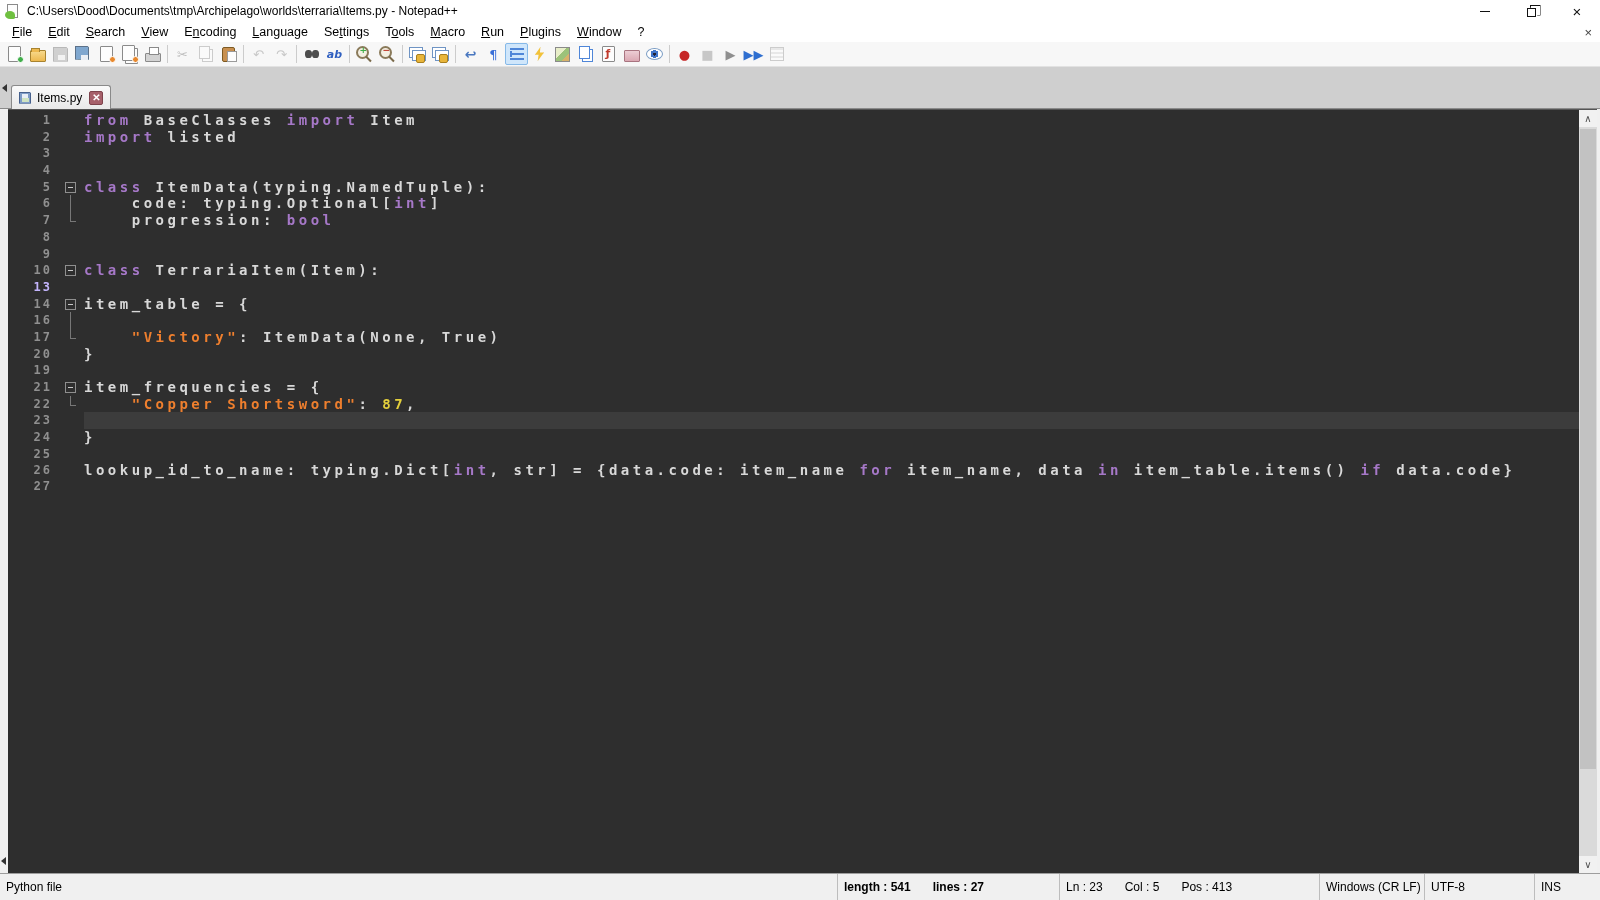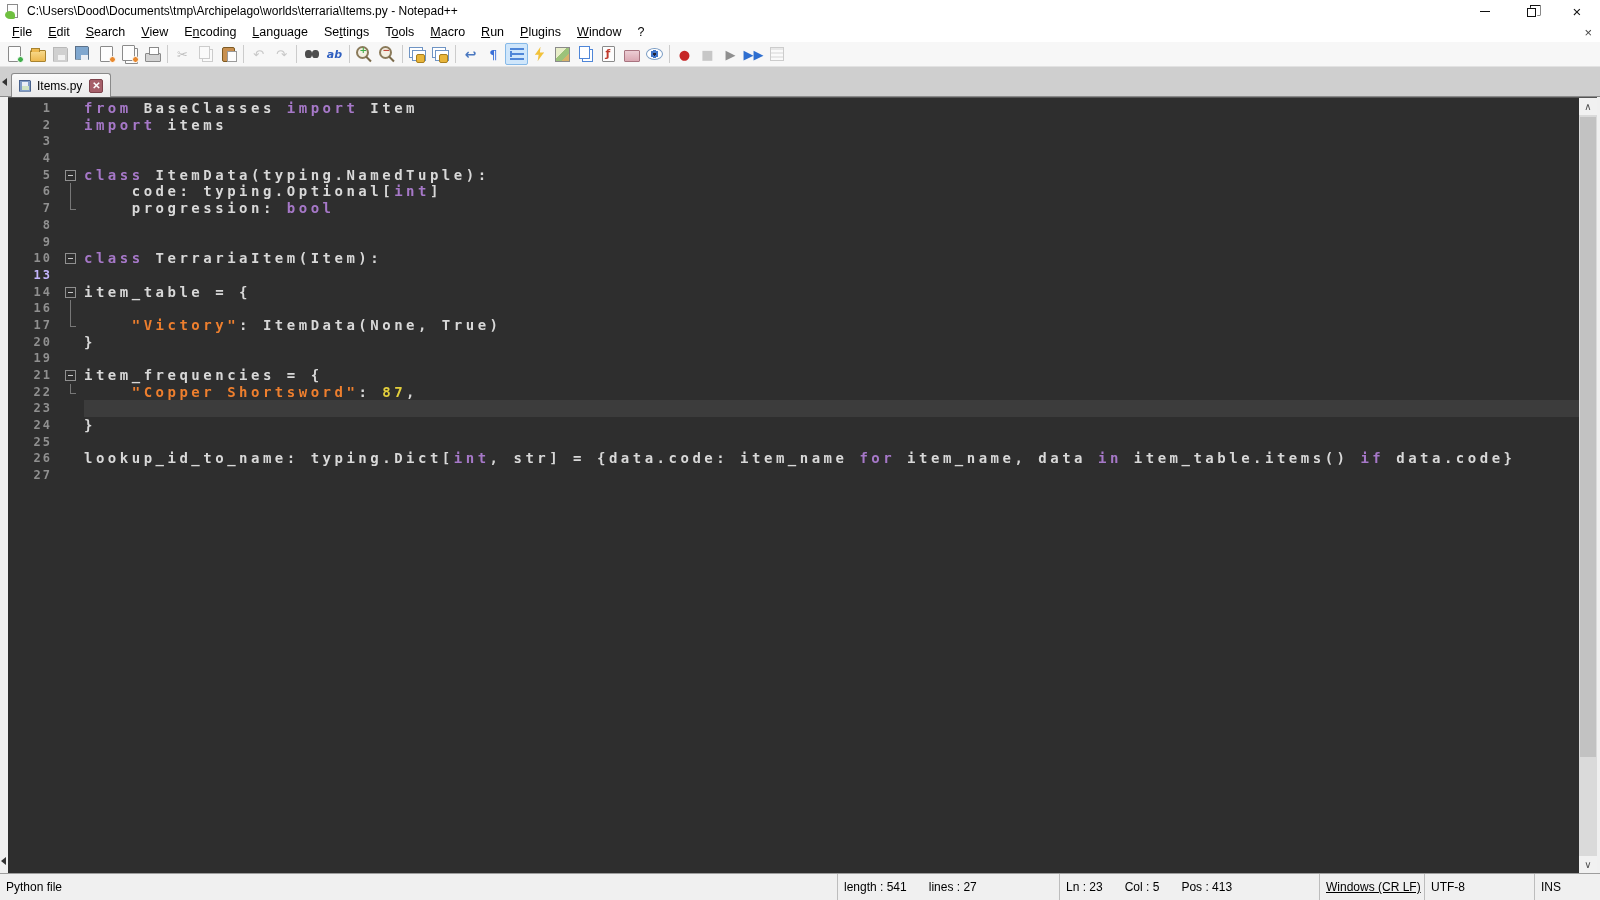--- a/index.html
+++ b/index.html
@@ -57,21 +57,21 @@
   .k-wrap { font-size:14px; font-weight:bold; }
   .k-indent::before { content:""; width:12px; height:12px; display:block; background:repeating-linear-gradient(to bottom,#4f86d8 0 2px,transparent 2px 5px); border-left:2px dotted #4f86d8; }
   .k-zap::before { content:""; width:9px; height:14px; background:#f2c23a; clip-path:polygon(60% 0,0 55%,40% 55%,30% 100%,100% 40%,55% 40%); display:block; box-shadow:0 0 0 1px rgba(160,120,20,.3); }
   .k-map::before { content:""; width:13px; height:13px; background:linear-gradient(135deg,#e8eec9 0 40%,#9cc27a 40% 70%,#d8b26a 70%); border:1px solid #8a8a8a; display:block; }
   .k-funclist::after { content:"\0192"; position:absolute; color:#c0392b; font-weight:bold; font-size:11px; left:6px; top:2px; }
   .k-folder-pink::before { content:""; width:14px; height:10px; background:linear-gradient(#eccdd4,#dba8b3); border:1px solid #a87480; border-radius:1px; display:block; margin-top:4px; }
   .k-eye::before { content:""; width:15px; height:10px; background:radial-gradient(circle at 50% 50%, #223 0 1.5px, #3f74c9 1.5px 4px, #fff 4px); border:1px solid #7a9cc4; border-radius:50%; display:block; }
   .k-grid::before { content:""; width:12px; height:12px; border:1px solid #9a9a9a; background:repeating-linear-gradient(to bottom,#d8d8d8 0 2px,#fff 2px 4px); display:block; }
 
   
-  #tabbar { height:30px; background:#cfcfcf; display:flex; align-items:flex-end; position:relative; border-bottom:1px solid #8a8a8a; }
+  #tabbar { height:42px; background:#cfcfcf; display:flex; align-items:flex-end; position:relative; border-bottom:1px solid #8a8a8a; }
   #tab-scroll-left { width:9px; height:100%; display:flex; align-items:center; justify-content:center; }
   #tab-scroll-left::before { content:""; border-right:5px solid #333; border-top:4px solid transparent; border-bottom:4px solid transparent; display:block; }
   .tab { height:24px; background:linear-gradient(#fafafa,#e9e9e9); border:1px solid #8a8a8a; border-bottom:none; border-radius:3px 3px 0 0; display:flex; align-items:center; padding:0 7px; margin-left:2px; position:relative; top:1px; }
   .tab-floppy { width:12px; height:12px; background:#7f9cc6; border:1px solid #46608c; clip-path:polygon(0 0,85% 0,100% 15%,100% 100%,0 100%); position:relative; margin-right:6px; }
   .tab-floppy::before { content:""; position:absolute; left:2px; top:1px; width:6px; height:4px; background:#e8eef6; }
   .tab-floppy::after { content:""; position:absolute; left:2px; bottom:1px; width:7px; height:4px; background:#cfe3c2; }
   .tab-label { font-size:12px; color:#000; margin-right:7px; white-space:nowrap; }
   .tab-close { width:14px; height:14px; background:#a6606a; border:1px solid #7e434c; border-radius:2px; color:#fff; font-size:10px; line-height:12px; text-align:center; font-weight:bold; }
 
   
@@ -97,23 +97,23 @@
   .sbtn { height:17px; background:#f1f1f1; color:#505050; font-size:10px; display:flex; align-items:center; justify-content:center; font-family:"DejaVu Sans", sans-serif; }
   #vtrack { flex:1; position:relative; }
   #vthumb { position:absolute; left:1px; right:1px; top:2px; height:640px; background:#c2c2c2; }
   #edge-right { width:3px; background:#f0f0f0; }
 
   
   #statusbar { height:27px; background:#f0f0f0; border-top:1px solid #9d9d9d; display:flex; align-items:stretch; font-size:12px; color:#000; }
   .sseg { display:flex; align-items:center; padding-left:6px; border-right:1px solid #bdbdbd; white-space:nowrap; overflow:hidden; }
   .sseg span { margin-right:22px; }
   #seg-doctype { flex:0 0 838px; }
-  #seg-length { flex:0 0 222px; }
+  #seg-length { flex:0 0 222px;font-weight:bold; }
   #seg-pos { flex:0 0 260px; }
-  #seg-eol { flex:0 0 105px;text-decoration:underline; }
+  #seg-eol { flex:0 0 105px; }
   #seg-enc { flex:0 0 110px; }
   #seg-ins { flex:1; border-right:none; }
 </style>
 </head>
 <body>
 
 <div id="window">
 
   <div id="titlebar">
     <span id="npp-logo">
@@ -277,42 +277,42 @@
       <span class="tab-close">✕</span>
     </div>
   </div>
 
   <div id="main">
     <div id="dock-strip">
         <span class="tri-down"></span>
       </div>
     <div id="editor" style="background: rgb(46, 46, 46);">
         <div class="edrow"><span class="gutter" style="color: rgb(144, 144, 144);">1</span><span class="fold"></span><span class="code"><span class="sg-k">from</span><span class="sg-t"> BaseClasses </span><span class="sg-k">import</span><span class="sg-t"> Item</span></span></div>
-        <div class="edrow"><span class="gutter" style="color: rgb(144, 144, 144);">2</span><span class="fold"></span><span class="code"><span class="sg-k">import</span><span class="sg-t"> items</span></span></div>
+        <div class="edrow"><span class="gutter" style="color: rgb(144, 144, 144);">2</span><span class="fold"></span><span class="code"><span class="sg-k">import</span><span class="sg-t"> listed</span></span></div>
         <div class="edrow"><span class="gutter" style="color: rgb(144, 144, 144);">3</span><span class="fold"></span><span class="code"></span></div>
         <div class="edrow"><span class="gutter" style="color: rgb(144, 144, 144);">4</span><span class="fold"></span><span class="code"></span></div>
         <div class="edrow"><span class="gutter" style="color: rgb(144, 144, 144);">5</span><span class="fold f-start"></span><span class="code"><span class="sg-k">class</span><span class="sg-t"> ItemData(typing.NamedTuple):</span></span></div>
         <div class="edrow"><span class="gutter" style="color: rgb(144, 144, 144);">6</span><span class="fold f-mid"></span><span class="code"><span class="sg-t">    code: typing.Optional[</span><span class="sg-k">int</span><span class="sg-t">]</span></span></div>
         <div class="edrow"><span class="gutter" style="color: rgb(144, 144, 144);">7</span><span class="fold f-end"></span><span class="code"><span class="sg-t">    progression: </span><span class="sg-k">bool</span></span></div>
         <div class="edrow"><span class="gutter" style="color: rgb(144, 144, 144);">8</span><span class="fold"></span><span class="code"></span></div>
         <div class="edrow"><span class="gutter" style="color: rgb(144, 144, 144);">9</span><span class="fold"></span><span class="code"></span></div>
         <div class="edrow"><span class="gutter" style="color: rgb(144, 144, 144);">10</span><span class="fold f-start"></span><span class="code"><span class="sg-k">class</span><span class="sg-t"> TerrariaItem(Item):</span></span></div>
         <div class="edrow"><span class="gutter" style="color: #c4b5fd;">13</span><span class="fold"></span><span class="code"></span></div>
         <div class="edrow"><span class="gutter" style="color: rgb(144, 144, 144);">14</span><span class="fold f-start"></span><span class="code"><span class="sg-t">item_table = {</span></span></div>
         <div class="edrow"><span class="gutter" style="color: rgb(144, 144, 144);">16</span><span class="fold f-mid"></span><span class="code"></span></div>
         <div class="edrow"><span class="gutter" style="color: rgb(144, 144, 144);">17</span><span class="fold f-end"></span><span class="code"><span class="sg-t">    </span><span class="sg-s">"Victory"</span><span class="sg-t">: ItemData(None, True)</span></span></div>
         <div class="edrow"><span class="gutter" style="color: rgb(144, 144, 144);">20</span><span class="fold"></span><span class="code"><span class="sg-t">}</span></span></div>
         <div class="edrow"><span class="gutter" style="color: rgb(144, 144, 144);">19</span><span class="fold"></span><span class="code"></span></div>
         <div class="edrow"><span class="gutter" style="color: rgb(144, 144, 144);">21</span><span class="fold f-start"></span><span class="code"><span class="sg-t">item_frequencies = {</span></span></div>
         <div class="edrow"><span class="gutter" style="color: rgb(144, 144, 144);">22</span><span class="fold f-end"></span><span class="code"><span class="sg-t">    </span><span class="sg-s">"Copper Shortsword"</span><span class="sg-t">: </span><span class="sg-n">87</span><span class="sg-t">,</span></span></div>
         <div class="edrow caret-line"><span class="gutter" style="color: rgb(144, 144, 144);">23</span><span class="fold"></span><span class="code"></span></div>
         <div class="edrow"><span class="gutter" style="color: rgb(144, 144, 144);">24</span><span class="fold"></span><span class="code"><span class="sg-t">}</span></span></div>
         <div class="edrow"><span class="gutter" style="color: rgb(144, 144, 144);">25</span><span class="fold"></span><span class="code"></span></div>
         <div class="edrow"><span class="gutter" style="color: rgb(144, 144, 144);">26</span><span class="fold"></span><span class="code"><span class="sg-t">lookup_id_to_name: typing.Dict[</span><span class="sg-k">int</span><span class="sg-t">, str] = {data.code: item_name </span><span class="sg-k">for</span><span class="sg-t"> item_name, data </span><span class="sg-k">in</span><span class="sg-t"> item_table.items() </span><span class="sg-k">if</span><span class="sg-t"> data.code}</span></span></div>
-        <div class="edrow"><span class="gutter" style="color: rgb(144, 144, 144);">27</span><span class="fold"></span><span class="code"></span></div>
+        <div class="edrow"><span class="gutter" style="color: rgb(144, 144, 144); font-family: Liberation Mono, monospace;">27</span><span class="fold"></span><span class="code"></span></div>
       </div>
     <div id="vscroll">
       <div class="sbtn">∧</div>
       <div id="vtrack">
           <div id="vthumb"></div>
         </div>
       <div class="sbtn">∨</div>
     </div>
     <div id="edge-right"></div>
   </div>

